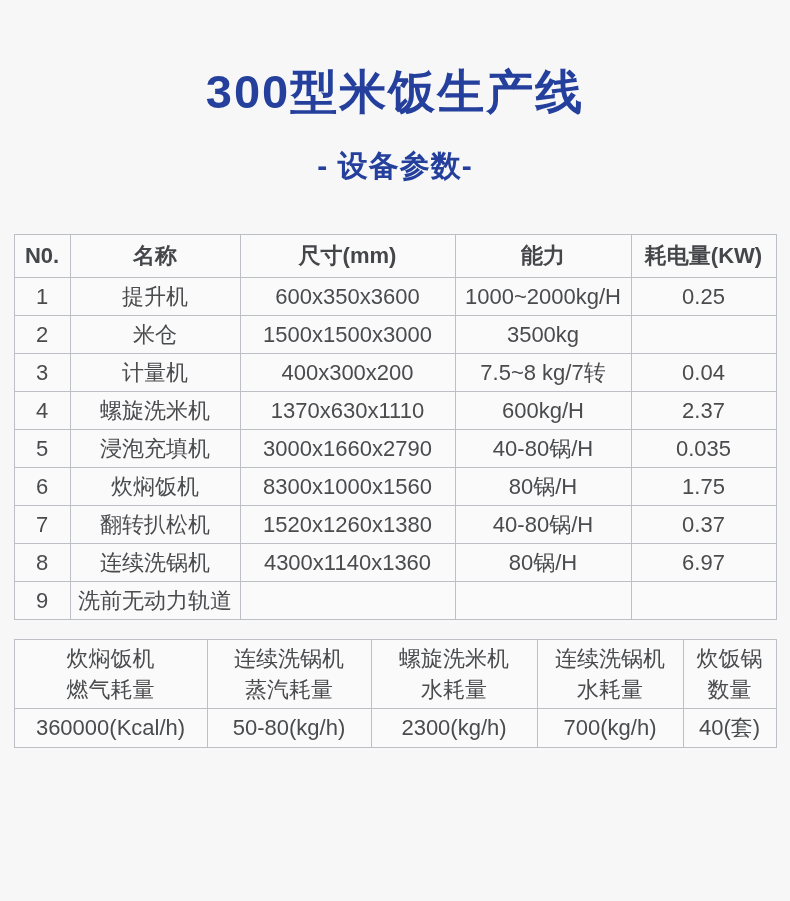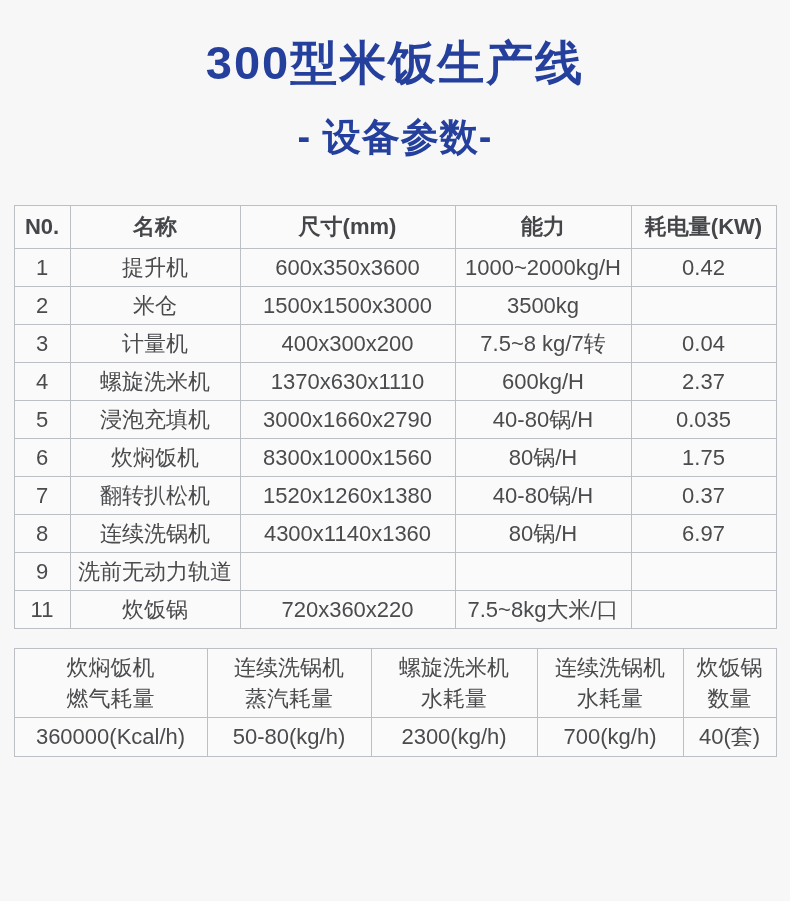--- a/index.html
+++ b/index.html
@@ -10,32 +10,32 @@
     background: #f7f7f8;
     font-family: "Liberation Sans", "DejaVu Sans", sans-serif;
     overflow: hidden;
   }
   .page {
     width: 790px;
     height: 901px;
     position: relative;
   }
   .page-title {
-    padding-top: 36px;
+    padding-top: 65px;
     text-align: center;
     font-size: 47px;
     line-height: 54px;
     font-weight: 800;
     color: #24409c;
     letter-spacing: 2px;
   }
   .page-subtitle {
     margin-top: 30px;
     text-align: center;
-    font-size: 38px;
+    font-size: 30px;
     line-height: 34px;
     font-weight: 700;
     color: #24409c;
     letter-spacing: 1px;
   }
   table {
     border-collapse: collapse;
     table-layout: fixed;
     margin: 0 auto;
     width: 762px;
@@ -104,21 +104,21 @@
         <th>能力</th>
         <th>耗电量(KW)</th>
       </tr>
     </thead>
     <tbody>
       <tr>
         <td>1</td>
         <td>提升机</td>
         <td>600x350x3600</td>
         <td>1000~2000kg/H</td>
-        <td>0.42</td>
+        <td>0.25</td>
       </tr>
       <tr>
         <td>2</td>
         <td>米仓</td>
         <td>1500x1500x3000</td>
         <td>3500kg</td>
         <td></td>
       </tr>
       <tr>
         <td>3</td>
@@ -160,27 +160,20 @@
         <td>连续洗锅机</td>
         <td>4300x1140x1360</td>
         <td>80锅/H</td>
         <td>6.97</td>
       </tr>
       <tr>
         <td>9</td>
         <td>洗前无动力轨道</td>
         <td></td>
         <td></td>
-        <td></td>
-      </tr>
-      <tr>
-        <td>11</td>
-        <td>炊饭锅</td>
-        <td>720x360x220</td>
-        <td>7.5~8kg大米/口</td>
         <td></td>
       </tr>
     </tbody>
   </table>
 
   <table class="consumption-table">
     <colgroup>
       <col class="cn-col-1">
         <col class="cn-col-2">
         <col class="cn-col-3">

